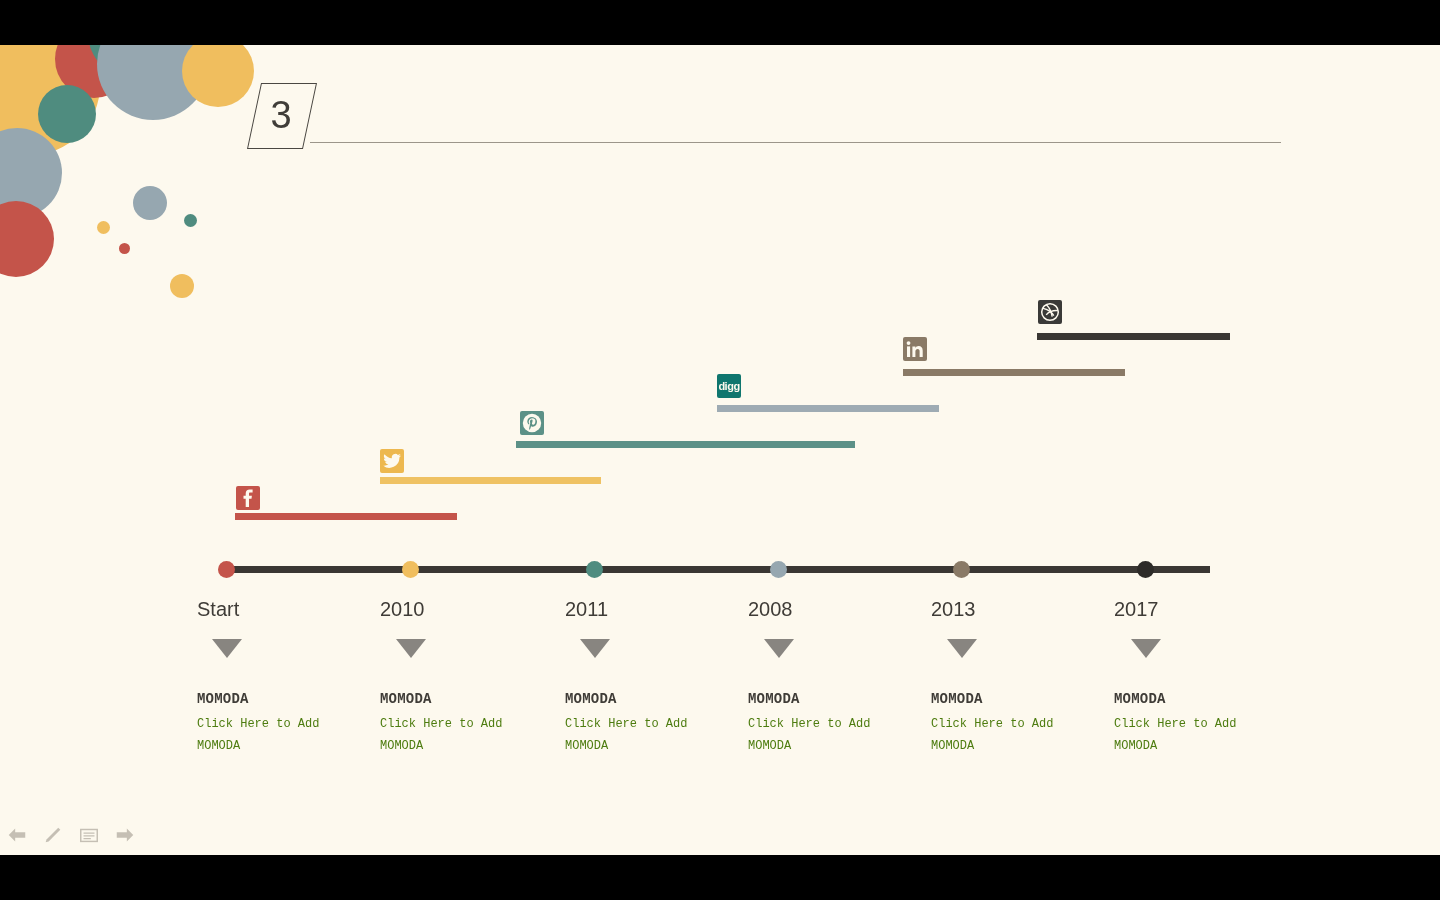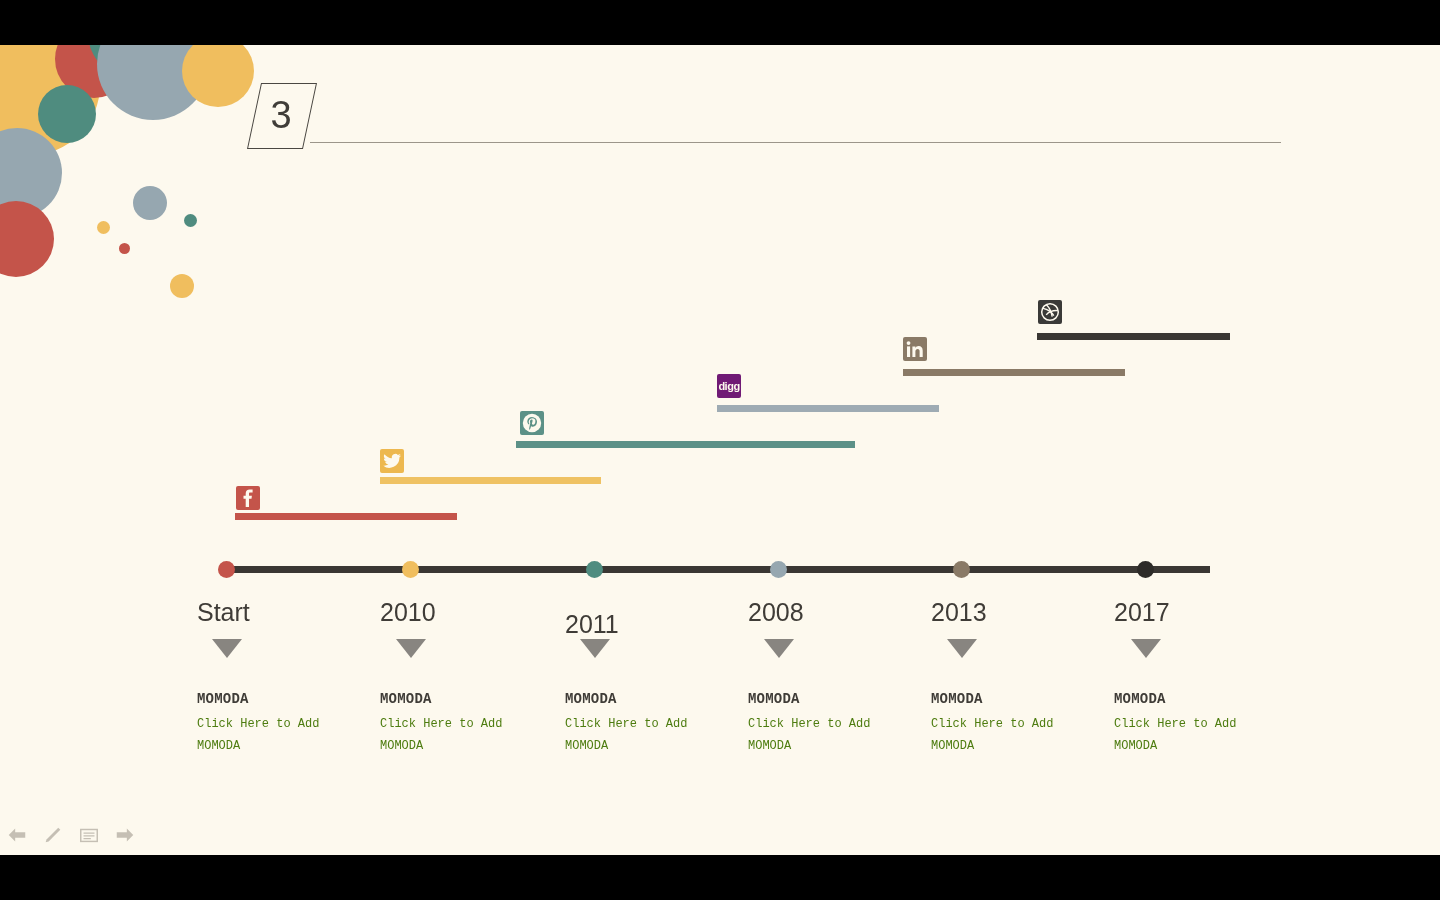--- a/index.html
+++ b/index.html
@@ -114,21 +114,21 @@
   }
   .tl-dot {
     position: absolute;
     width: 17px; height: 17px;
     border-radius: 50%;
     top: 516px;
   }
   .tl-year {
     position: absolute;
     top: 553px;
-    font-size: 25px;
+    font-size: 20px;
     color: #3F3C37;
     white-space: nowrap;
   }
   .tl-tri {
     position: absolute;
     top: 594px;
     width: 0; height: 0;
     border-left: 15px solid transparent;
     border-right: 15px solid transparent;
     border-top: 19px solid #888580;
@@ -205,21 +205,21 @@
           </svg>
         </div>
         <div class="social-bar" style="left: 380px; top: 432px; width: 221px; background: rgb(239, 194, 99);"></div>
         <div class="social-icon" style="left: 520px; top: 366px; background: rgb(92, 145, 135);">
           <svg width="24" height="24" viewBox="0 0 24 24">
             <circle cx="12" cy="12" r="9.2" fill="#FDF9EE"></circle>
             <path fill="#5C9187" d="M12.4 6.1c-3.3 0-5.1 2.1-5.1 4.5 0 1.1.6 2.5 1.6 2.9.2.1.2 0 .2-.1l.2-.7c0-.1 0-.2-.1-.3-.3-.4-.5-.9-.5-1.6 0-2.0 1.6-3.6 3.7-3.6 1.9 0 3.0 1.1 3.0 2.7 0 2.1-.9 3.8-2.3 3.8-.8 0-1.3-.6-1.1-1.4.2-.9.6-1.9.6-2.6 0-.6-.3-1.1-1.0-1.1-.9 0-1.6.9-1.6 2.1 0 .8.3 1.3.3 1.3l-1.0 4.4c-.2 1.0-.1 2.2 0 2.4 0 .1.1.1.2 0 .2-.2.9-1.1 1.1-2.1l.5-1.8c.3.5 1.0.9 1.8.9 2.4 0 4.1-2.2 4.1-5.2 0-2.2-1.9-4.4-4.6-4.4z"></path>
           </svg>
         </div>
         <div class="social-bar" style="left: 516px; top: 396px; width: 339px; background: rgb(92, 145, 135);"></div>
-        <div class="social-icon" style="left: 717px; top: 329px; background: #701a75;">
+        <div class="social-icon" style="left: 717px; top: 329px; background: #0f766e;">
           <span class="digg-label">digg</span>
         </div>
         <div class="social-bar" style="left: 717px; top: 360px; width: 222px; background: rgb(158, 171, 179);"></div>
         <div class="social-icon" style="left: 903px; top: 292px; background: rgb(138, 122, 102);">
           <svg width="24" height="24" viewBox="0 0 24 24">
             <rect x="4" y="9.4" width="3.1" height="10.6" fill="#FDF9EE"></rect>
             <circle cx="5.55" cy="6.1" r="1.9" fill="#FDF9EE"></circle>
             <path fill="#FDF9EE" d="M9.4 9.4h3v1.5c.5-.9 1.6-1.8 3.3-1.8 2.4 0 4 1.6 4 4.6V20h-3.1v-5.6c0-1.4-.6-2.3-1.9-2.3-1.2 0-1.9.8-2.2 1.6-.1.3-.1.6-.1 1V20H9.4z"></path>
           </svg>
         </div>
@@ -247,21 +247,21 @@
         </div>
         <div class="tl-dot" style="left: 402px; background: rgb(240, 190, 94);"></div>
         <div class="tl-year" style="left: 380px;">2010</div>
         <div class="tl-tri" style="left: 396px; border-top-color: rgb(136, 133, 128);"></div>
         <div class="tl-block" style="left: 380px;">
           <div class="tl-block-title">MOMODA</div>
           <div class="tl-block-line">Click Here to Add</div>
           <div class="tl-block-line">MOMODA</div>
         </div>
         <div class="tl-dot" style="left: 586px; background: rgb(79, 140, 127);"></div>
-        <div class="tl-year" style="left: 565px; margin-top: 12px;">2011</div>
+        <div class="tl-year" style="left: 565px;">2011</div>
         <div class="tl-tri" style="left: 580px; border-top-color: rgb(136, 133, 128);"></div>
         <div class="tl-block" style="left: 565px;">
           <div class="tl-block-title">MOMODA</div>
           <div class="tl-block-line">Click Here to Add</div>
           <div class="tl-block-line">MOMODA</div>
         </div>
         <div class="tl-dot" style="left: 770px; background: rgb(150, 167, 176);"></div>
         <div class="tl-year" style="left: 748px;">2008</div>
         <div class="tl-tri" style="left: 764px; border-top-color: rgb(136, 133, 128);"></div>
         <div class="tl-block" style="left: 748px;">

